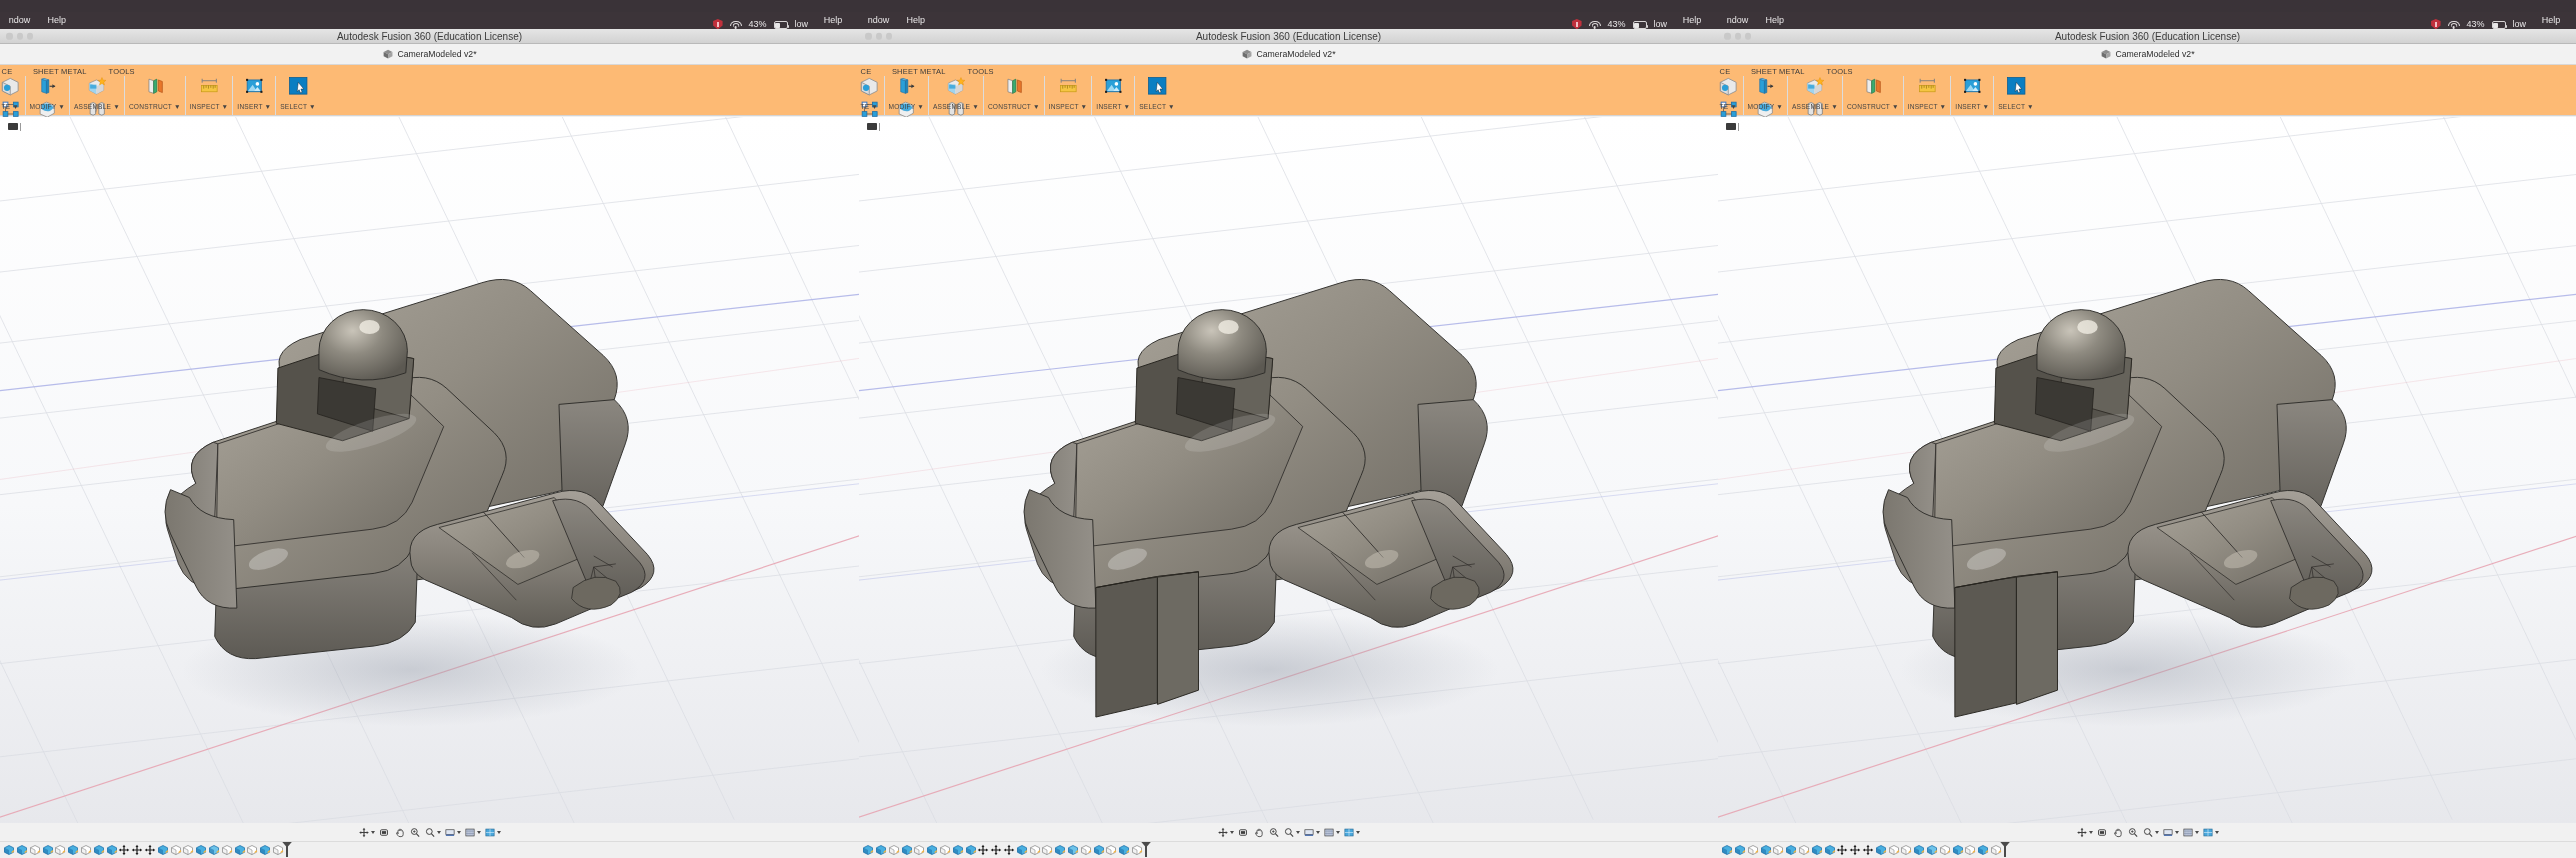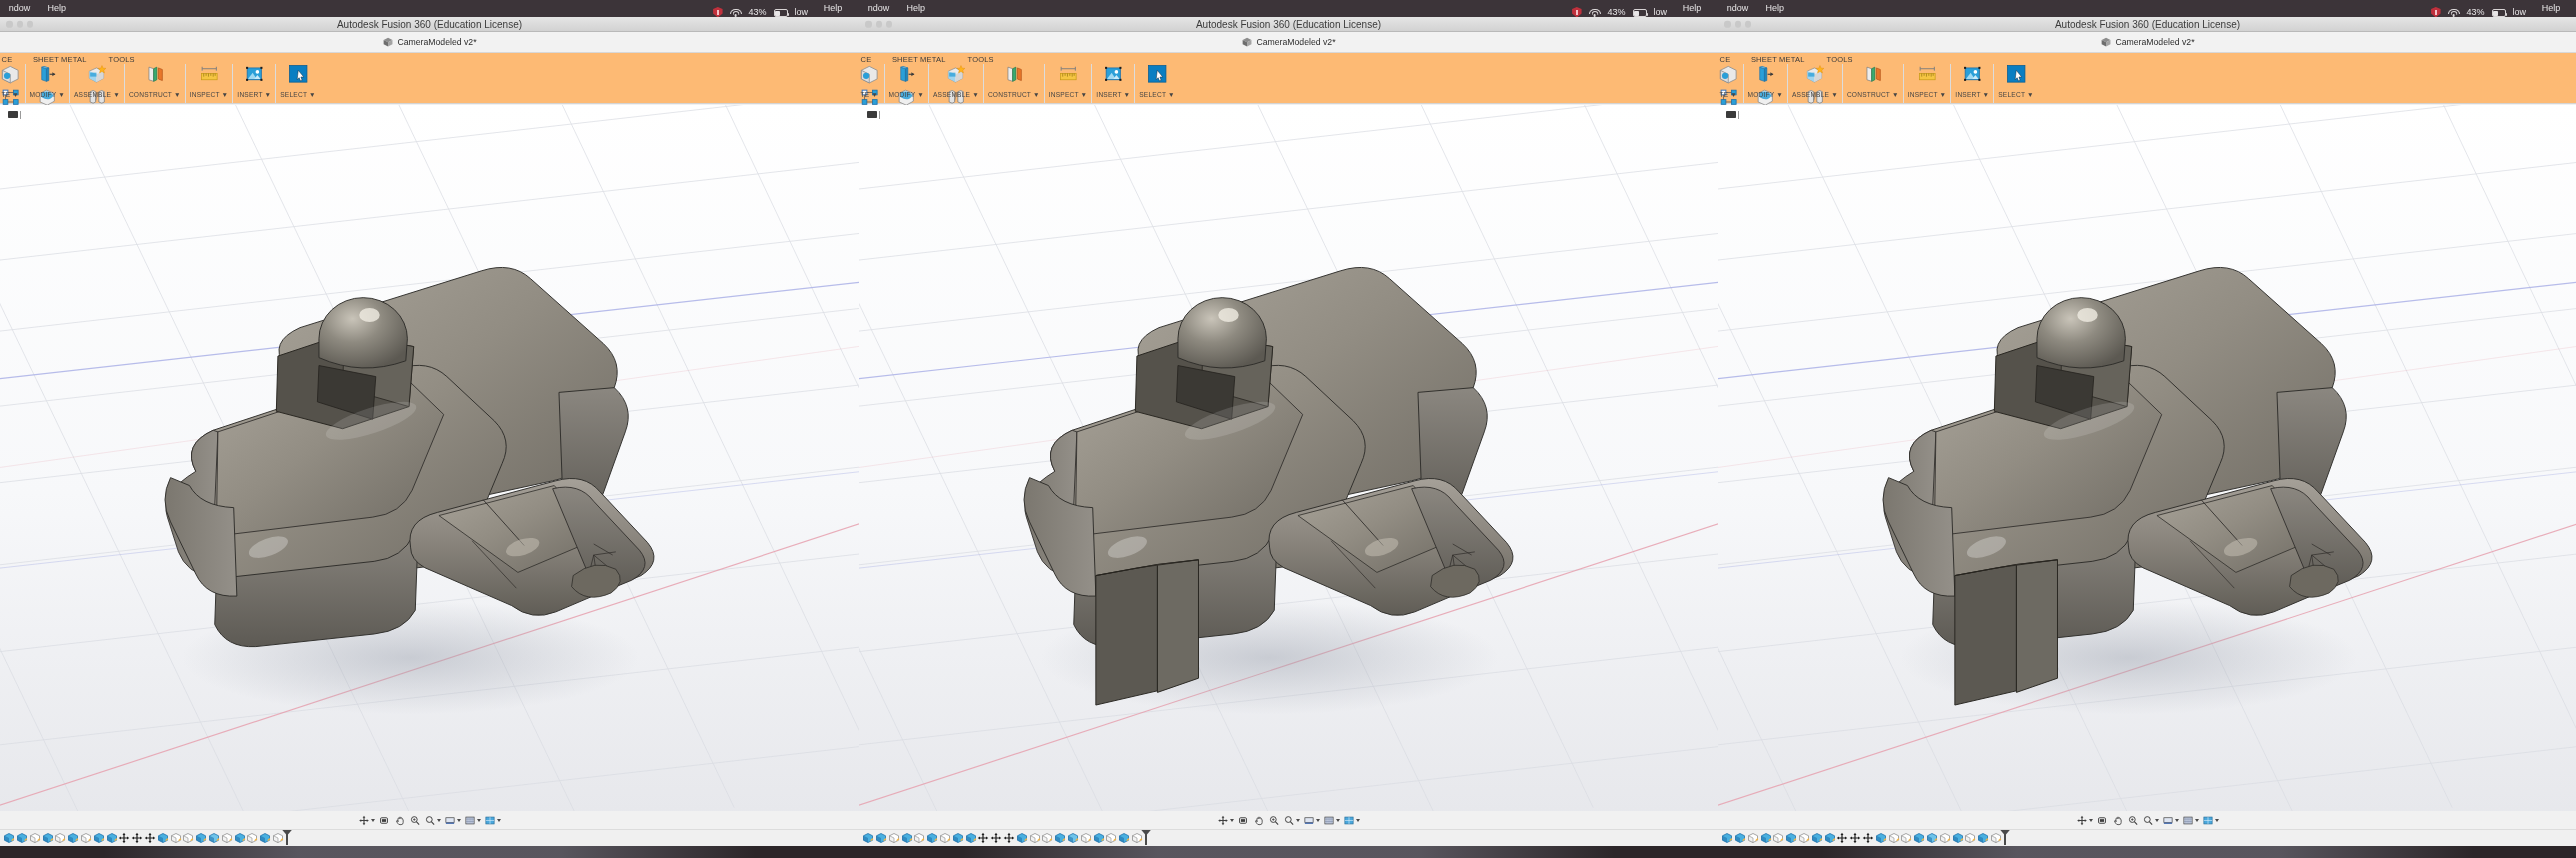--- a/index.html
+++ b/index.html
@@ -1,19 +1,19 @@
 <!DOCTYPE html>
 <html style="font-size:12.6px"><head>
 <meta charset="utf-8">
 <style>
   * { margin:0; padding:0; box-sizing:border-box; }
   html,body { width:2576px; height:859px; overflow:hidden; background:#3a3338;
     font-family:"Liberation Sans", sans-serif; }
 
-  .screen { position:relative; width:2576px; height:613px; display:flex; }
+  .screen { position:relative; width:2576px; height:613px; display:flex;margin-top:12px; }
 
   
   .win { position:relative; width:859px; height:859px; overflow:hidden;
          background:#f1f1f1; flex:0 0 859px; }
 
   
   .macbar { position:relative; height:17.4px; background:#3c3439; color:#e8e6e7;
             font-size:9px; display:flex; align-items:center; overflow:hidden;
             white-space:nowrap; }
   .macbar .mi { padding:0 8.7px; line-height:17.4px; }

